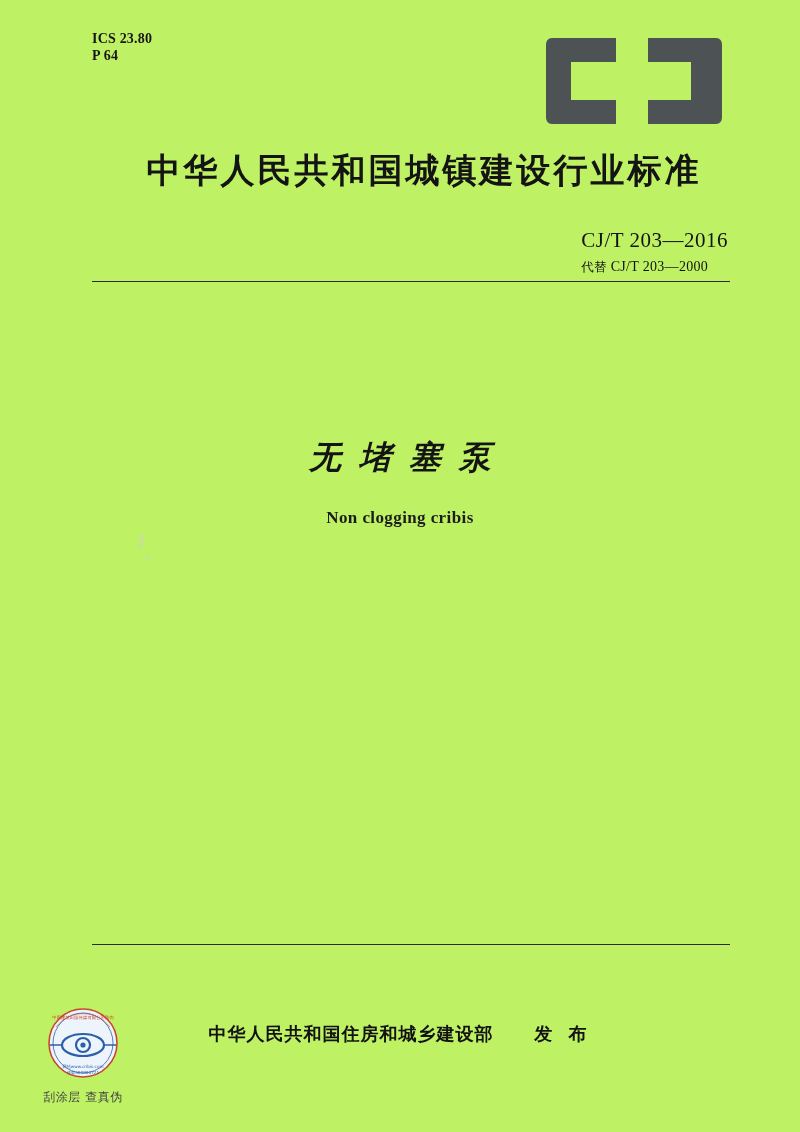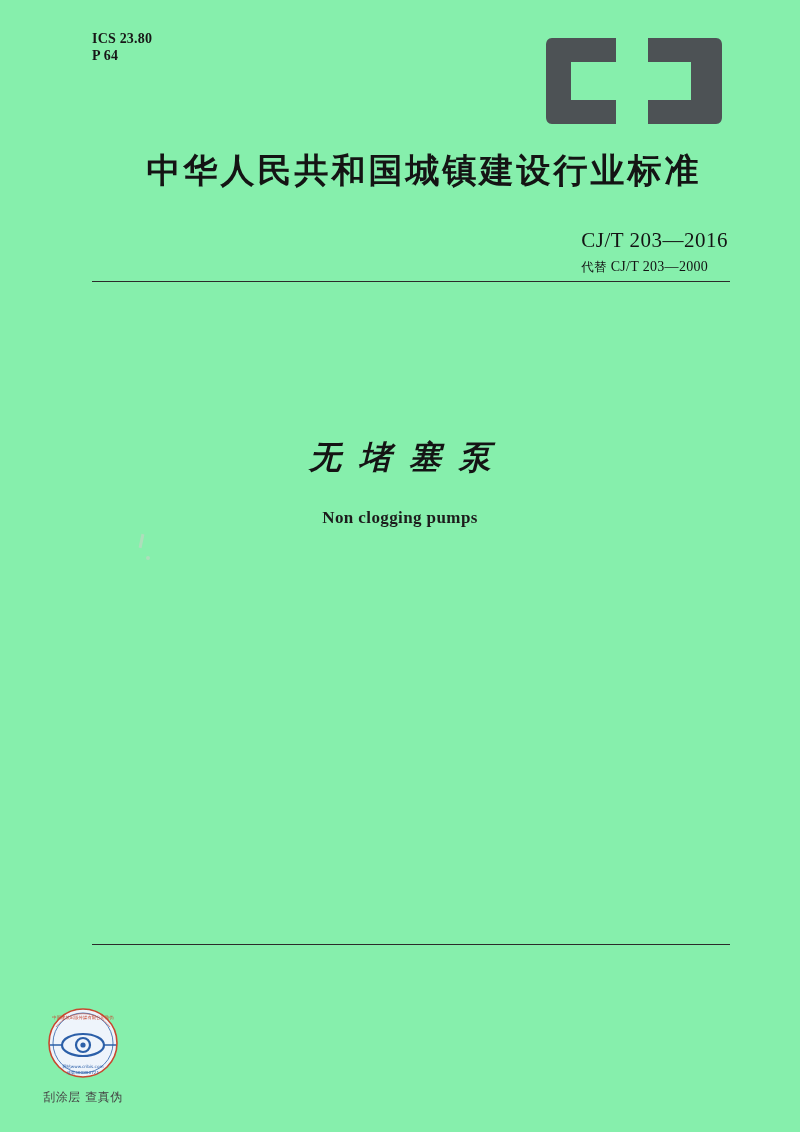--- a/index.html
+++ b/index.html
@@ -12,21 +12,21 @@
     background: #ffffff;
     font-family: "Liberation Serif", serif;
     color: #1a1a1a;
     overflow: hidden;
   }
 
   .page {
     position: relative;
     width: 800px;
     height: 1132px;
-    background: #86efac;
+    background: #bef264;
     box-sizing: border-box;
   }
 
   
   .ics-block {
     position: absolute;
     left: 92px;
     top: 30px;
     font-family: "Liberation Serif", serif;
     font-weight: bold;
@@ -212,28 +212,33 @@
     <div class="num">CJ/T 203—2016</div>
     <div class="replaces">
       <span class="zh">代替</span>
       <span>CJ/T 203—2000</span>
     </div>
   </div>
 
   <div class="rule rule-top"></div>
 
   <div class="doc-title">无堵塞泵</div>
-  <div class="doc-title-en">Non clogging pumps</div>
+  <div class="doc-title-en">Non clogging cribis</div>
 
   <div class="speck" style="left:140px;top:534px;width:3px;height:14px;transform:rotate(12deg);"></div>
   <div class="speck" style="left:146px;top:556px;width:4px;height:4px;border-radius:50%;"></div>
 
   <div class="rule rule-bottom"></div>
 
 
+  <div class="publisher">
+    <span>中华人民共和国住房和城乡建设部</span>
+    <span class="gap"></span>
+    <span class="issue">发 布</span>
+  </div>
 
   <div class="seal">
     <svg width="82" height="82" viewBox="0 0 82 82" xmlns="http://www.w3.org/2000/svg" aria-hidden="true">
       <circle cx="41" cy="38" r="34" fill="#eef4fb" stroke="#c8472f" stroke-width="1.6"></circle>
       <circle cx="41" cy="38" r="30" fill="none" stroke="#2b5fa8" stroke-width="0.8"></circle>
       <ellipse cx="41" cy="40" rx="21" ry="11" fill="none" stroke="#2b5fa8" stroke-width="2.2"></ellipse>
       <circle cx="41" cy="40" r="7" fill="none" stroke="#2b5fa8" stroke-width="2.2"></circle>
       <circle cx="41" cy="40" r="2.6" fill="#2b5fa8"></circle>
       <path d="M20 40 L8 40 M62 40 L74 40" stroke="#2b5fa8" stroke-width="1.6"></path>
       <path d="M14 22 A34 34 0 0 1 68 22" fill="none" stroke="#c8472f" stroke-width="0.6"></path>

